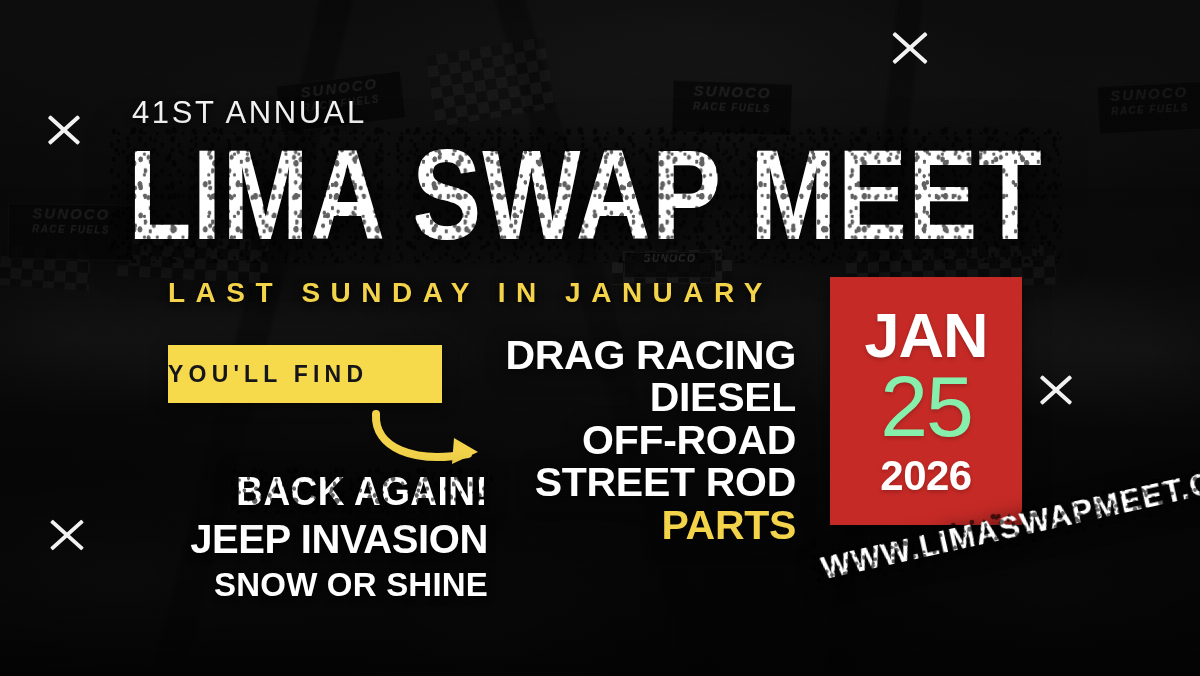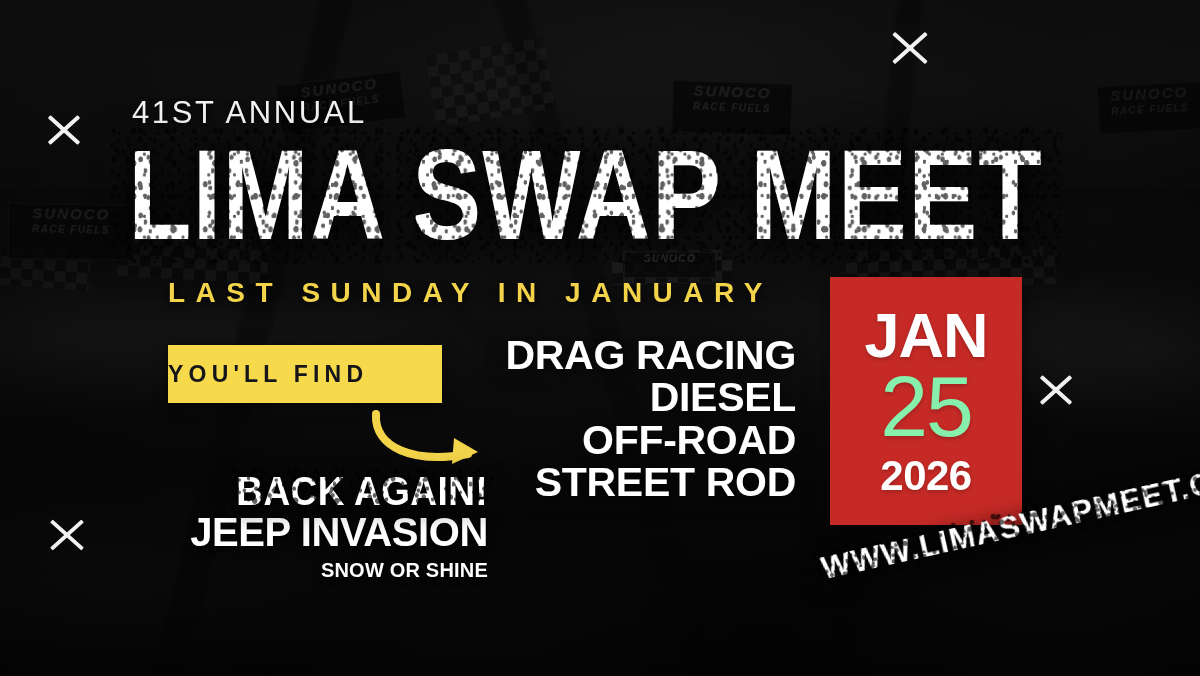--- a/index.html
+++ b/index.html
@@ -314,30 +314,31 @@
     font-size: 37px;
     font-weight: 700;
     letter-spacing: .4px;
     transform: scaleY(1.12);
     transform-origin: center top;
     display: inline-block;
     filter: drop-shadow(0 3px 9px rgba(0,0,0,.95));
   }
   .jeep-block .jeep-inv {
     display: block;
+    margin-top: 7px;
     font-size: 40px;
     font-weight: 700;
     letter-spacing: -.4px;
     color: #ffffff;
     text-shadow: 0 3px 9px rgba(0,0,0,.95);
   }
   .jeep-block .snow {
     display: block;
     margin-top: 4px;
-    font-size: 20px;
+    font-size: 33px;
     font-weight: 700;
     letter-spacing: .2px;
     color: #ffffff;
     text-shadow: 0 2px 7px rgba(0,0,0,.95);
   }
   .jeep-block .carshow {
     display: block;
     margin-top: 9px;
     font-size: 15px;
     font-weight: 700;
@@ -438,20 +439,21 @@
   <svg class="arrow-svg" viewBox="0 0 130 72">
     <path d="M8 10 C 6 44, 46 60, 100 50" stroke="#F2D34A" stroke-width="8" fill="none" stroke-linecap="round"></path>
     <path d="M86 34 L110 48 L84 60 Z" fill="#F2D34A"></path>
   </svg>
 
   <div class="parts-list">
     <span class="pl">DRAG RACING</span>
     <span class="pl">DIESEL</span>
     <span class="pl">OFF-ROAD</span>
     <span class="pl">STREET ROD</span>
+    <span class="pl-accent">PARTS</span>
   </div>
 
   <div class="date-box">
     <div class="d-mon">JAN</div>
     <div class="d-day">25</div>
     <div class="d-yr">2026</div>
   </div>
 
   <div class="jeep-block">
     <span class="back-again grunge">BACK AGAIN!</span>

